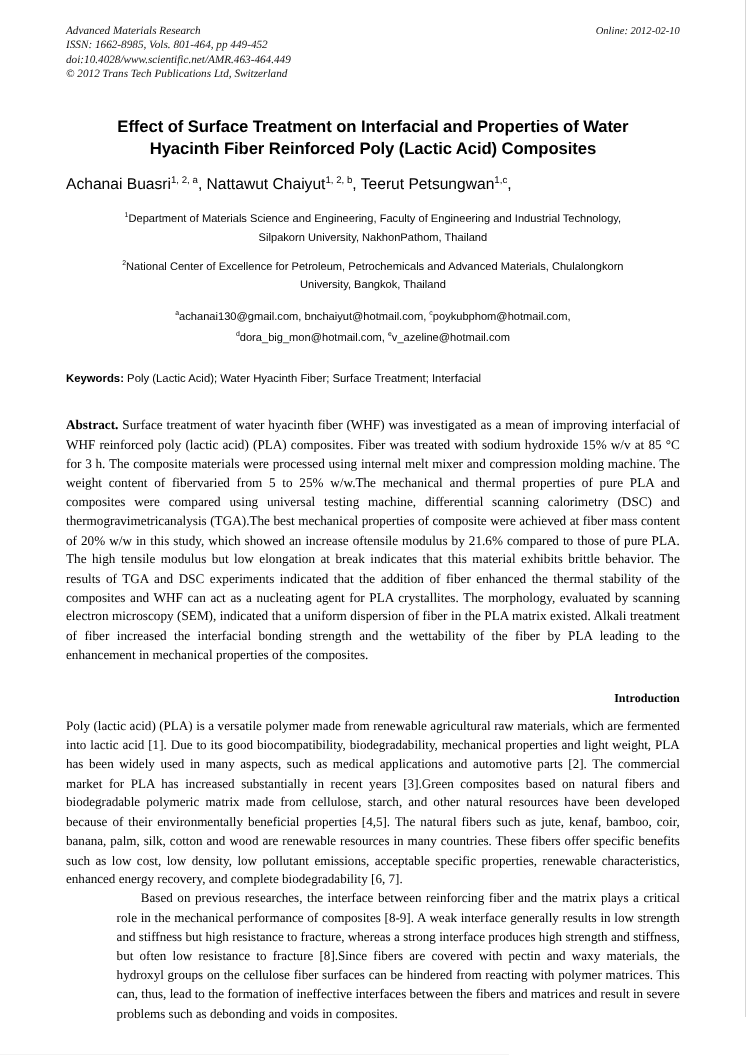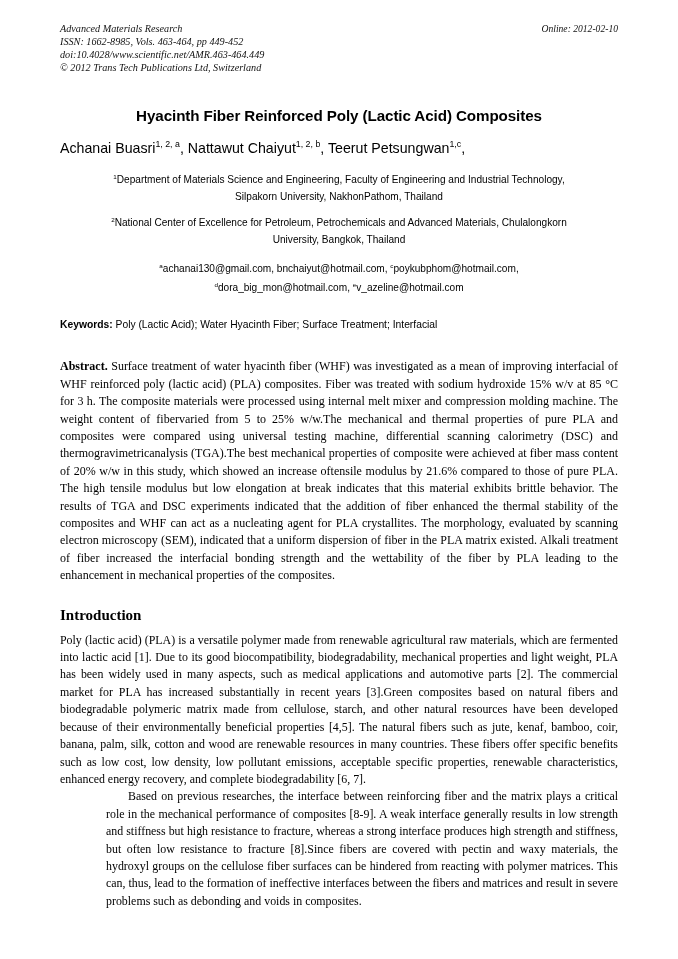--- a/index.html
+++ b/index.html
@@ -111,48 +111,50 @@
     text-align: justify;
     text-justify: inter-word;
   }
   .abstract .ab-label { font-weight: bold; }
 
   
   .section-head {
     margin-top: 22px;
     font-family: "Liberation Serif", "DejaVu Serif", serif;
     font-weight: bold;
-    font-size: 15px;
+    font-size: 11px;
     line-height: 16px;
+    text-align: right;
   }
   .body-para {
     margin-top: 9px;
     font-family: "Liberation Serif", "DejaVu Serif", serif;
     font-size: 11.9px;
     line-height: 17.4px;
     text-align: justify;
     text-justify: inter-word;
   }
   .body-para.indent { text-indent: 22px; margin-top: 0; margin-left: 46px; }
 </style>
 </head>
 <body>
 
 <div class="page">
   <div class="content">
 
     <div class="masthead">
       <div class="online">Online: 2012-02-10</div>
       <div class="mline">Advanced Materials Research</div>
-      <div class="mline">ISSN: 1662-8985, Vols. 463-464, pp 449-452</div>
+      <div class="mline">ISSN: 1662-8985, Vols. 801-464, pp 449-452</div>
       <div class="mline">doi:10.4028/www.scientific.net/AMR.463-464.449</div>
       <div class="mline">© 2012 Trans Tech Publications Ltd, Switzerland</div>
     </div>
 
     <div class="title-block">
+      <span class="tline">Effect of Surface Treatment on Interfacial and Properties of Water</span>
       <span class="tline">Hyacinth Fiber Reinforced Poly (Lactic Acid) Composites</span>
     </div>
 
     <div class="authors">
       <span class="aline"><span>Achanai Buasri</span><sup>1, 2, a</sup>, <span>Nattawut Chaiyut</span><sup>1, 2, b</sup>, <span>Teerut Petsungwan</span><sup>1,c</sup>,</span>
     </div>
 
     <div class="affils">
       <div class="affil"><sup>1</sup><span>Department of Materials Science and Engineering, Faculty of Engineering and Industrial Technology, Silpakorn University, NakhonPathom, Thailand</span></div>
       <div class="affil"><sup>2</sup><span>National Center of Excellence for Petroleum, Petrochemicals and Advanced Materials, Chulalongkorn University, Bangkok, Thailand</span></div>

